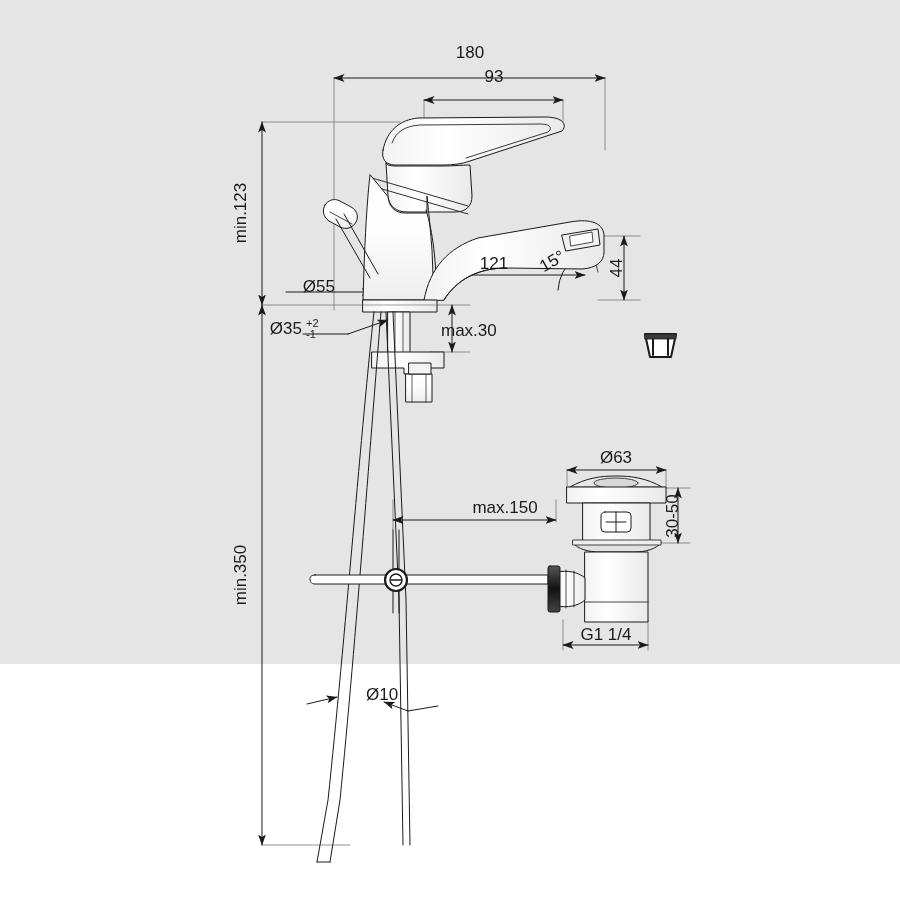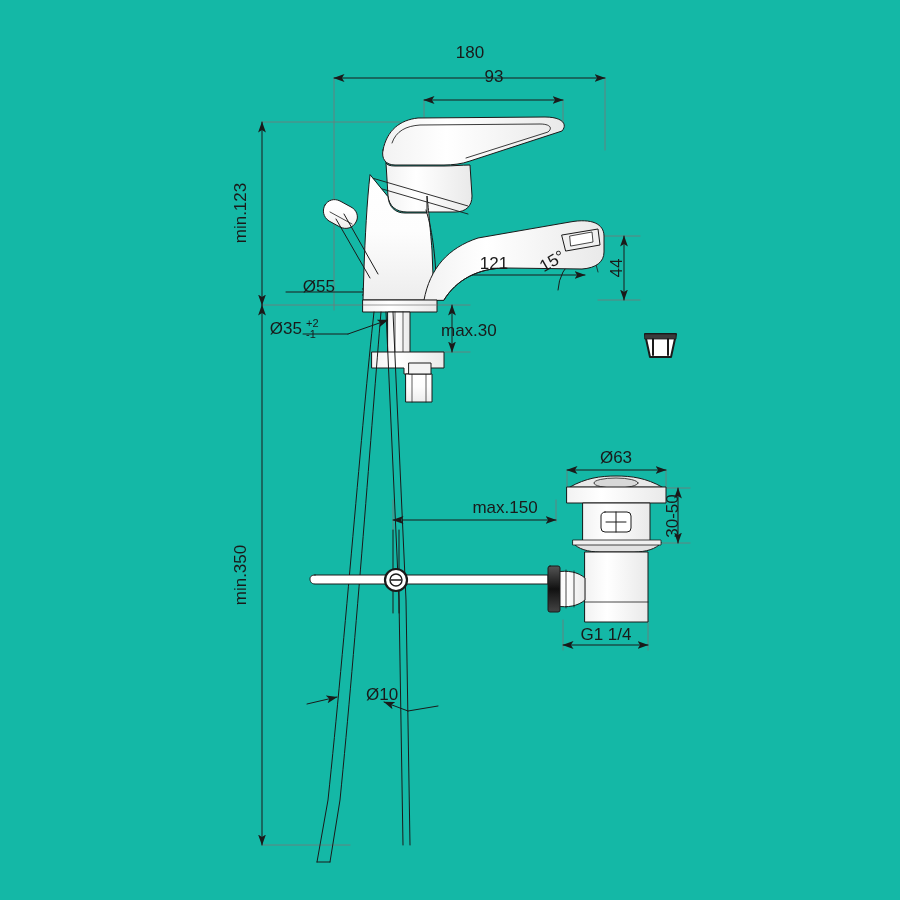--- a/index.html
+++ b/index.html
@@ -1,20 +1,20 @@
 <!DOCTYPE html>
 <html><head>
 <meta charset="utf-8">
 <style>
   html,body{margin:0;padding:0;background:#ffffff;}
   body{
     font-family:"Liberation Sans", sans-serif;
     width:900px;height:900px;overflow:hidden;
   }
-  #sheet{position:relative;width:900px;height:900px;background:#14b8a6;}
+  #sheet{position:relative;width:900px;height:664px;background:#e5e5e5;}
   #sheet svg{display:block;}
   .dimtxt{font-family:"Liberation Sans",sans-serif;font-size:17px;fill:#1a1a1a;}
   .dimtxt-sm{font-family:"Liberation Sans",sans-serif;font-size:11px;fill:#1a1a1a;}
 </style>
 </head>
 <body>
 
 <div id="sheet">
 <svg width="900" height="900" viewBox="0 0 900 900" xmlns="http://www.w3.org/2000/svg">
 

